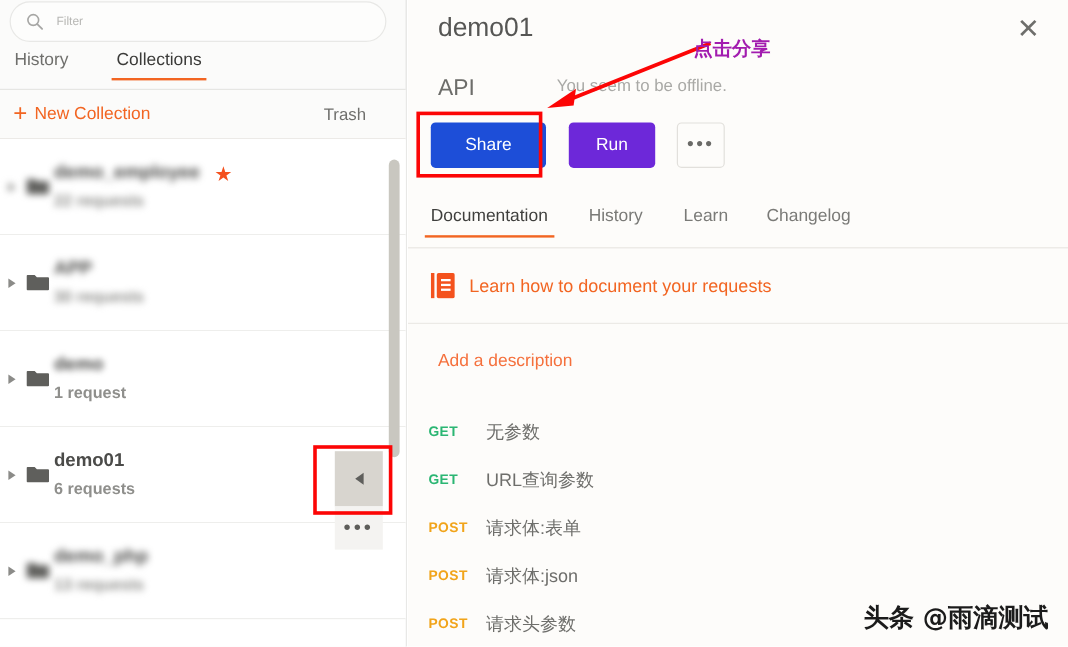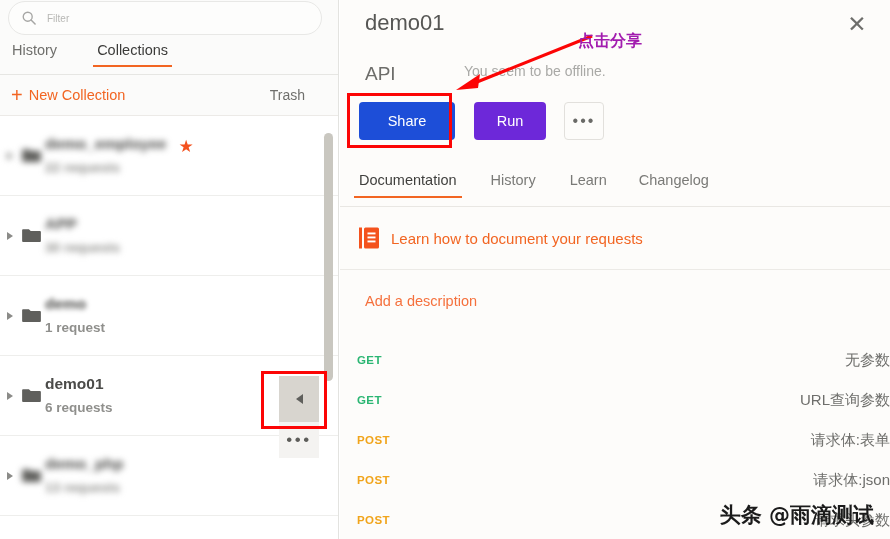--- a/index.html
+++ b/index.html
@@ -355,21 +355,20 @@
   .req-list {
     position: absolute;
     left: 0; top: 340px;
     width: 550px;
   }
   .req-row {
     height: 40px;
     display: flex;
     align-items: center;
     cursor: pointer;
-    justify-content: space-between;
   }
   .req-method {
     width: 48px;
     margin-left: 17px;
     font-size: 11.5px;
     font-weight: bold;
     letter-spacing: .4px;
     flex: 0 0 auto;
   }
   .m-get  { color: #2bb673; }

